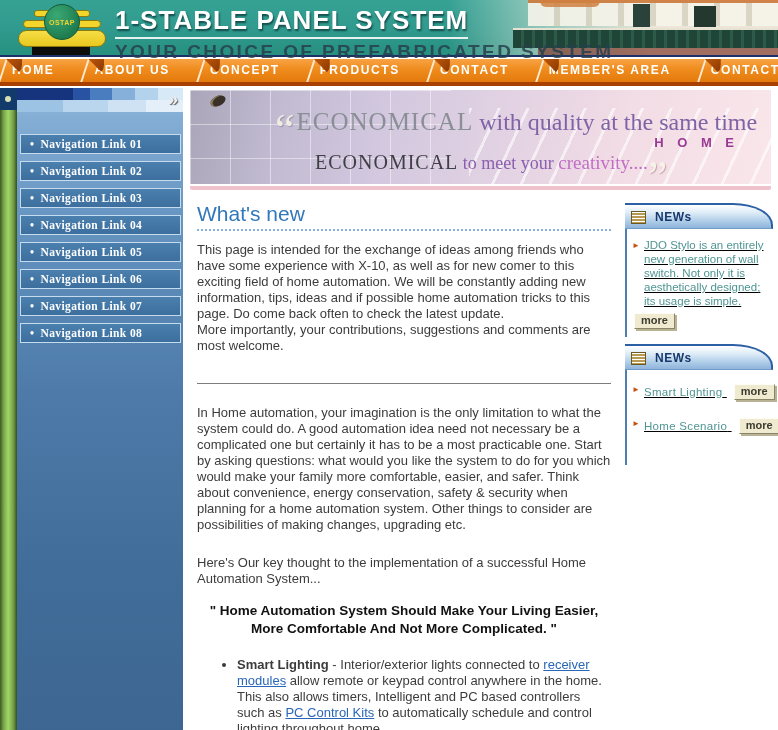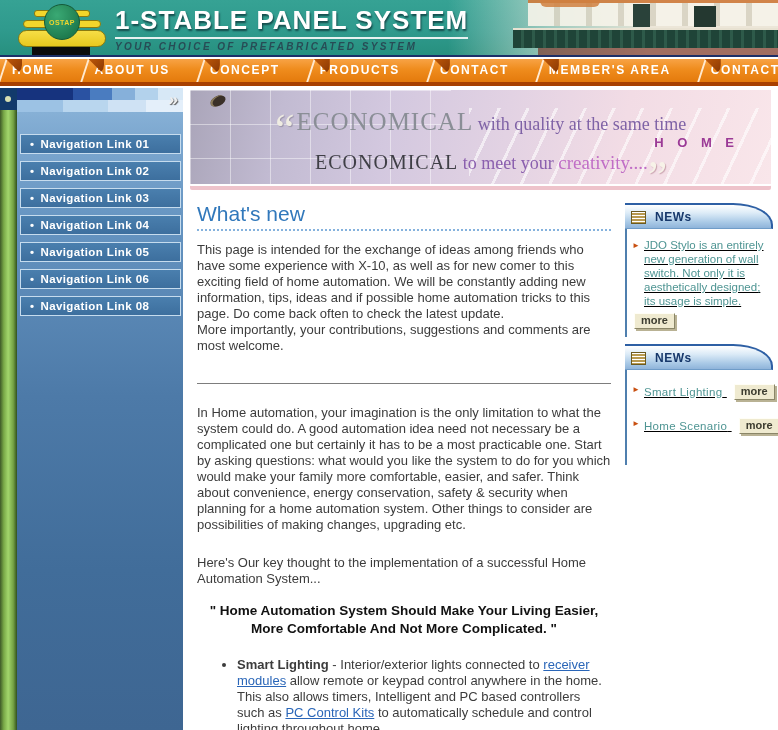--- a/index.html
+++ b/index.html
@@ -28,21 +28,21 @@
   .logo .bar1 { position:absolute; left:20px; top:7px; width:56px; height:7px; background:#f2d62c; border:1px solid #8a7a10; border-radius:3px; }
   .logo .bar2 { position:absolute; left:9px; top:17px; width:78px; height:8px; background:#f2d62c; border:1px solid #8a7a10; border-radius:4px; }
   .logo .body { position:absolute; left:4px; top:27px; width:88px; height:17px; background:linear-gradient(#f6de46,#e8c81e); border:1px solid #8a7a10; border-radius:9px; }
   .logo .base { position:absolute; left:18px; top:44px; width:58px; height:8px; background:#0c0c0c; }
   .logo .circle { position:absolute; left:30px; top:1px; width:36px; height:36px; border-radius:50%;
                   background:radial-gradient(circle at 35% 30%,#3aa974,#1d7a4e 75%); border:1px solid #145a38;
                   color:#f2d62c; font-size:7px; font-weight:bold; text-align:center; line-height:36px; letter-spacing:.5px; }
   .titleblock { position:absolute; left:115px; top:5px; }
   .title { display:inline-block; color:#ffffff; font-size:26px; font-weight:bold; letter-spacing:1px;
            text-shadow:1px 2px 2px #134a4a; border-bottom:2px solid #e6f2f0; padding-bottom:1px; }
-  .subtitle { margin-top:2px; color:#27404e; font-size:10px; letter-spacing:2.4px; font-weight:bold; opacity:.85;font-style:italic; }
+  .subtitle { margin-top:2px; color:#27404e; font-size:19px; letter-spacing:2.4px; font-weight:bold; opacity:.85; }
 
   
   .navbar { position:absolute; left:0; top:59px; width:778px; height:23px;
             background:linear-gradient(180deg,#f8a345 0%,#ef8c1d 45%,#e47a0c 100%);
             display:flex; align-items:stretch; }
   .nav-lead { width:46px; background:linear-gradient(180deg,#f9ad5a,#f09132); }
   .nav-sep { position:relative; width:24px; }
   .nav-sep::before { content:""; position:absolute; left:2px; top:0; width:2px; height:23px;
             background:#ffe9cf; transform:skewX(-18deg); }
   .nav-sep::after { content:""; position:absolute; left:6px; top:0; width:16px; height:16px;
@@ -60,21 +60,21 @@
   .corner-sq .dot { position:absolute; left:5px; top:8px; width:6px; height:6px; border-radius:50%; background:#d8e0b2; }
   .sb-inner { position:absolute; left:17px; top:2px; width:166px; height:642px;
             background:linear-gradient(180deg,#8fb8dc 0%,#7ca7cf 8%,#6493c0 22%,#4d7aa8 48%,#416d9a 75%,#3e6692 100%); }
   .sb-headbar { position:relative; width:166px; height:24px;
             background-image:
               linear-gradient(90deg,#16337e 0 34%,#2a52a2 34% 44%,#4a7cc0 44% 57%,#86b0da 57% 71%,#b3d2ec 71% 85%,#d7e8f6 85% 100%),
               linear-gradient(90deg,#9cc2e4 0 28%,#b9d6ee 28% 55%,#cfe2f4 55% 78%,#e4effa 78% 100%);
             background-size:100% 12px,100% 12px; background-position:0 0,0 12px; background-repeat:no-repeat; }
   .sb-headbar .chev { position:absolute; right:5px; top:0px; font-size:17px; font-weight:bold; font-style:italic;
             color:#f0f0f0; text-shadow:1px 1px 1px #555; line-height:24px; }
-  .sb-links { padding:22px 0 0 3px; }
+  .sb-links { padding:22px 0 0 3px;font-family:Liberation Serif, serif; }
   .sb-btn { width:161px; height:20px; margin-bottom:7px; cursor:pointer;
             background:linear-gradient(180deg,#4a7fae,#3d6f9e); border:1px solid #c6dcee;
             color:#ffffff; font-size:11.5px; font-weight:bold; letter-spacing:.4px;
             line-height:18px; padding-left:9px; white-space:nowrap; }
   .sb-btn .blt { margin-right:6px; }
 
   
   .banner { position:absolute; left:190px; top:90px; width:581px; height:94px; overflow:hidden;
             background:linear-gradient(100deg,#aaa5b9 0%,#c2bbd2 16%,#d3c8df 34%,#e2d2e3 54%,#f2dce5 74%,#f9e6ea 100%); }
   .banner::before { content:""; position:absolute; left:0; top:0; width:45%; height:100%;
@@ -84,21 +84,21 @@
   .banner::after { content:""; position:absolute; right:0; top:18px; width:52%; height:100%;
             background:repeating-linear-gradient(115deg, rgba(255,255,255,.85) 0 3px, transparent 3px 26px);
             opacity:.7; }
   .banner .lamp { position:absolute; left:20px; top:6px; width:16px; height:10px; border-radius:50%;
             background:#3a3028; transform:rotate(-25deg); box-shadow:inset 2px 1px 0 #8a7a5a; }
   .banner-quote { position:absolute; left:85px; top:14px; width:480px; z-index:2;
             font-family:"Liberation Serif", serif; }
   .bq-line1 { white-space:nowrap; }
   .bq-open { font-size:44px; color:#efece2; text-shadow:1px 1px 1px #9a93a8; vertical-align:-14px; margin-right:2px; }
   .bq-flex { font-size:25px; color:#8a8e96; letter-spacing:1px; }
-  .bq-rest1 { font-size:18px; color:#7f63a6;text-align:right; }
+  .bq-rest1 { font-size:24px; color:#7f63a6;text-align:right; }
   .bq-line2 { white-space:nowrap; text-align:left; margin-top:-4px; padding-left:40px; }
   .bq-econ { font-size:20px; color:#3f3f46; letter-spacing:1px; }
   .bq-mid { font-size:18px; color:#8a5fae; }
   .bq-crea { font-size:19px; color:#c06ec6; }
   .bq-close { font-size:44px; color:#f7f2e8; text-shadow:1px 1px 1px #c9a3ae; vertical-align:-22px; }
   .page-label { position:absolute; left:0; top:92px; width:771px; text-align:right; z-index:3;
             color:#9b3a96; font-size:13px; font-weight:bold; letter-spacing:5px; padding-right:32px;margin-top:43px; }
   .banner-base { position:absolute; left:190px; top:184px; width:581px; height:6px;
             background:#eec3cb; border-top:2px solid #fff; border-radius:2px; }
 
@@ -193,20 +193,21 @@
       <div class="sb-headbar">
         <span class="chev">»</span>
       </div>
       <div class="sb-links">
         <div class="sb-btn"><span class="blt">•</span><span>Navigation Link 01</span></div>
         <div class="sb-btn"><span class="blt">•</span><span>Navigation Link 02</span></div>
         <div class="sb-btn"><span class="blt">•</span><span>Navigation Link 03</span></div>
         <div class="sb-btn"><span class="blt">•</span><span>Navigation Link 04</span></div>
         <div class="sb-btn"><span class="blt">•</span><span>Navigation Link 05</span></div>
         <div class="sb-btn"><span class="blt">•</span><span>Navigation Link 06</span></div>
+        <div class="sb-btn"><span class="blt">•</span><span>Navigation Link 07</span></div>
         <div class="sb-btn"><span class="blt">•</span><span>Navigation Link 08</span></div>
       </div>
     </div>
     <div class="green-strip"></div>
     <div class="corner-sq">
         <div class="dot"></div>
       </div>
   </div>
 
   <div class="page-label">H O M E</div>

